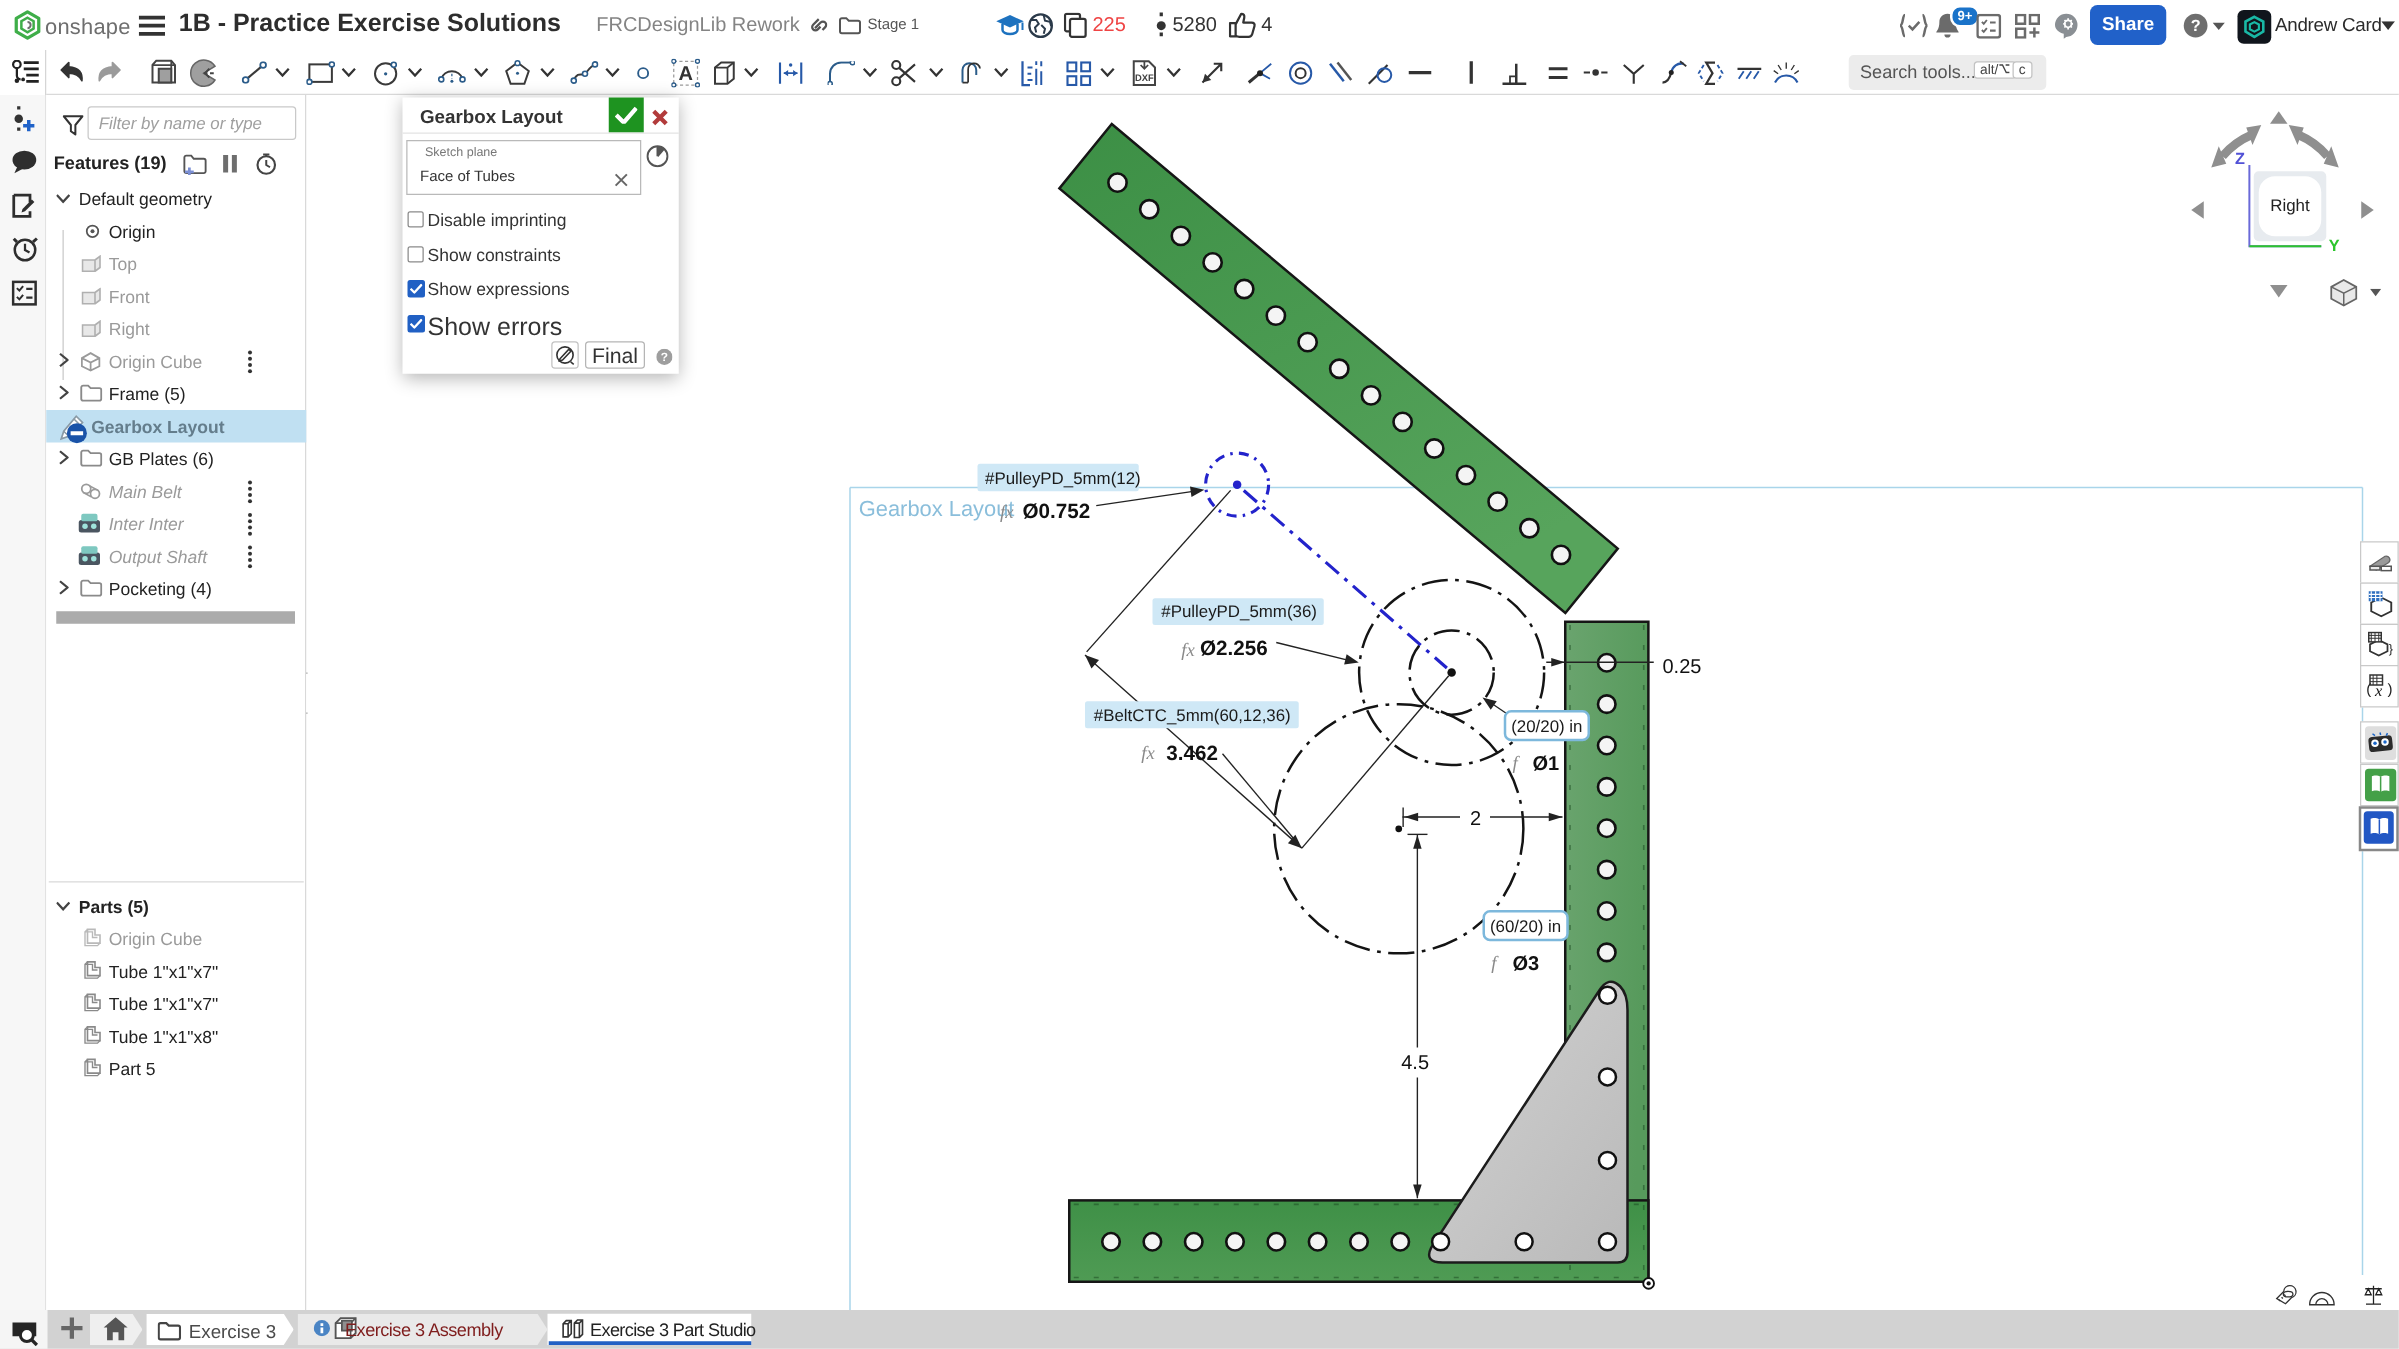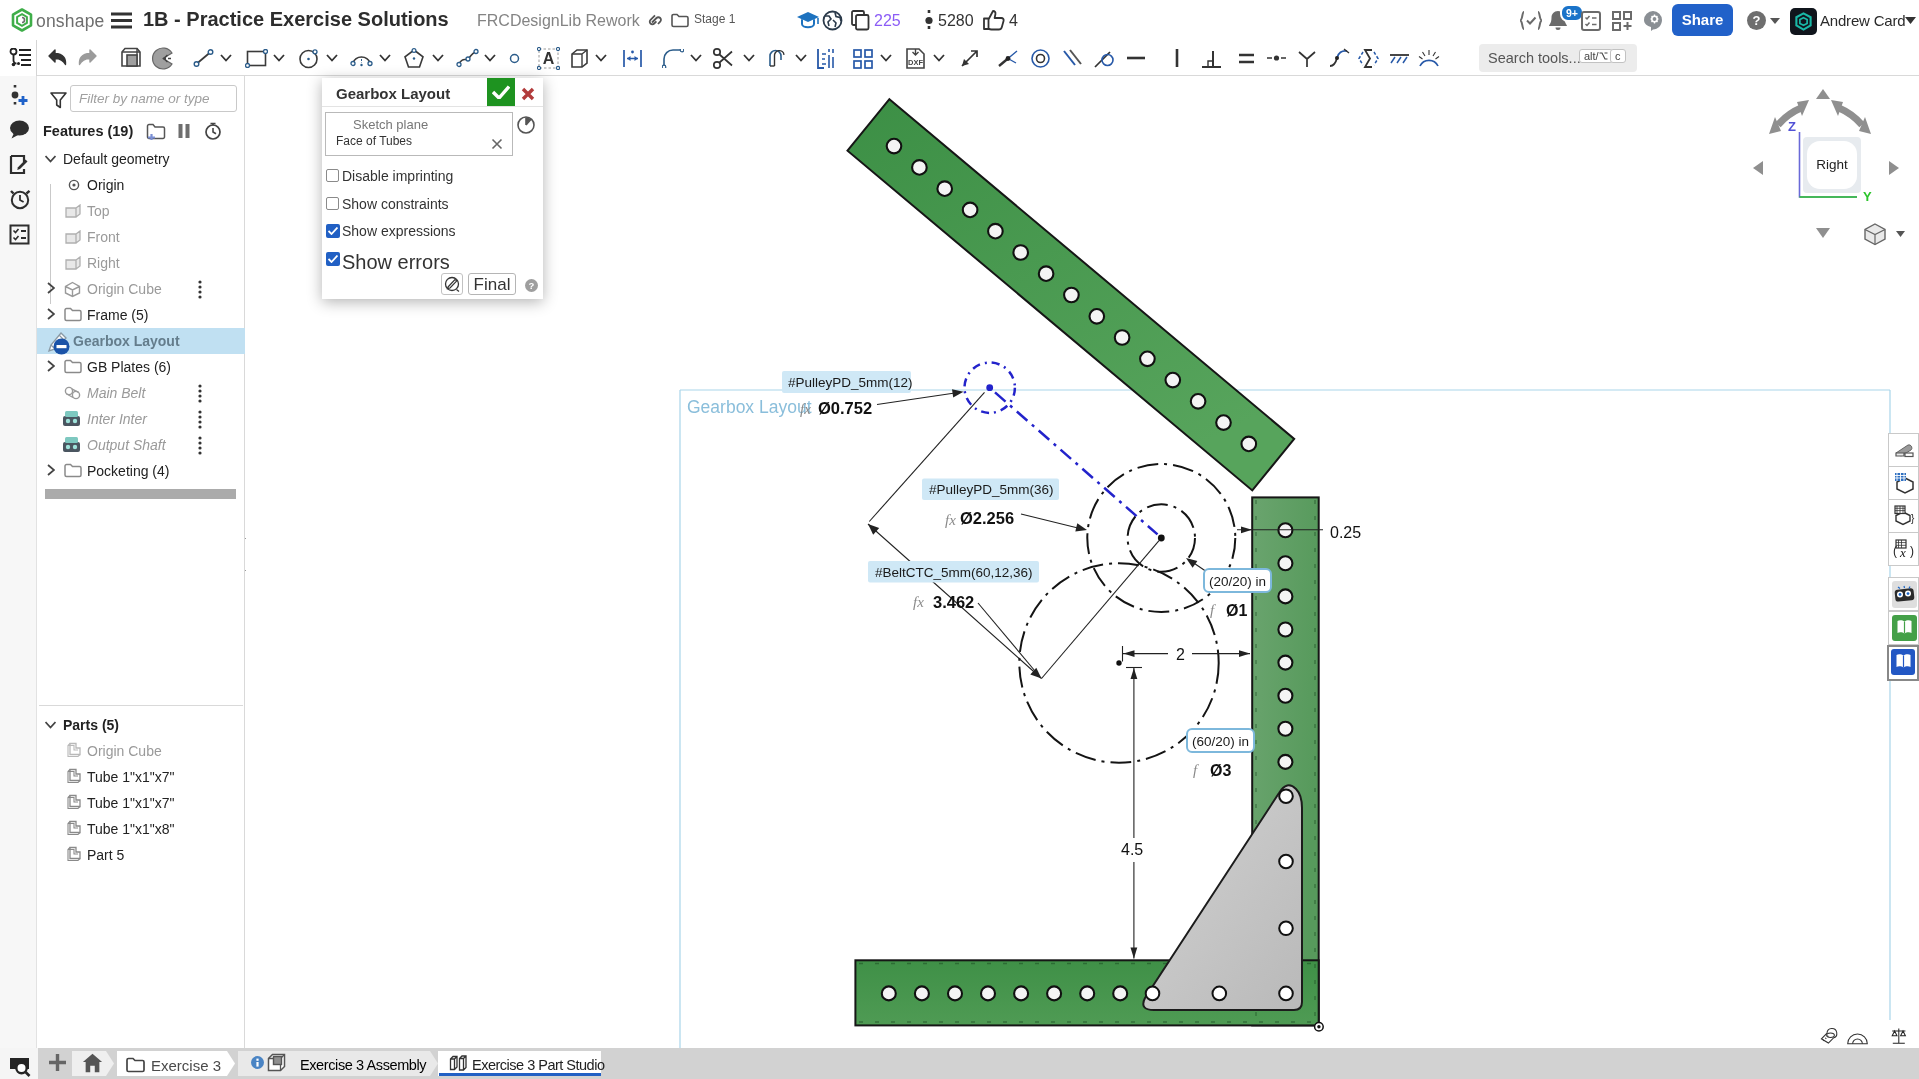--- a/index.html
+++ b/index.html
@@ -55,21 +55,21 @@
         <path d="M22 7 v6" stroke="#1d72bf" stroke-width="1.6"></path>
     </svg>
     <svg class="abs" style="left:822px;top:10px" width="21" height="21" viewBox="0 0 21 21">
       <circle cx="10.5" cy="10.5" r="9" fill="none" stroke="#2b3a4a" stroke-width="1.8"></circle>
       <path d="M3 6 h4 l2 3 -3 3 1 4 M13 2.5 l1 4 4 1 1 3.5 M11 10 l3 3 -1 4" fill="none" stroke="#2b3a4a" stroke-width="1.6"></path>
     </svg>
     <svg class="abs" style="left:851px;top:10px" width="19" height="21" viewBox="0 0 19 21">
       <rect x="1" y="1" width="12" height="14" rx="1.5" fill="#fff" stroke="#333" stroke-width="1.8"></rect>
       <rect x="5" y="5" width="12.5" height="14.5" rx="1.5" fill="#fff" stroke="#333" stroke-width="1.8"></rect>
     </svg>
-    <div class="abs" style="left:874px;top:12px;font-size:16px;color:#8b5cf6">225</div>
+    <div class="abs" style="left:874px;top:12px;font-size:16px;color:#ef4444">225</div>
     <svg class="abs" style="left:924px;top:9px" width="10" height="23" viewBox="0 0 10 23">
       <path d="M5 1 v5 M5 17 v5" stroke="#333" stroke-width="2.6" stroke-dasharray="3 2.4"></path>
       <circle cx="5" cy="11.5" r="3.6" fill="#333"></circle>
     </svg>
     <div class="abs" style="left:938px;top:12px;font-size:16px;color:#333">5280</div>
     <svg class="abs" style="left:983px;top:9px" width="22" height="22" viewBox="0 0 22 22">
       <path d="M1 9.5 h4.5 V20 H1 Z M5.5 18.5 V10.5 L10 2 c1.8 0 2.8 1.2 2.4 3.2 L11.6 9 h6.8 c1.6 0 2.6 1.3 2.2 2.8 l-1.8 6.4 c-.4 1.4-1.4 2.3-3 2.3 H8.5 c-1.2 0-2.2-.4-3-1z" fill="none" stroke="#333" stroke-width="1.8" stroke-linejoin="round"></path>
     </svg>
     <div class="abs" style="left:1009px;top:12px;font-size:16px;color:#333">4</div>
     <svg class="abs" style="left:1519px;top:11px" width="24" height="19" viewBox="0 0 24 19">
@@ -834,21 +834,21 @@
     <div class="abs" style="left:487px;top:78px;width:28px;height:28px;background:#1e9320">
       <svg class="abs" style="left:5px;top:7px" width="18" height="14">
           <path d="M1 7 L7 13 L17 1.5" fill="none" stroke="#fff" stroke-width="3.4"></path>
         </svg>
     </div>
     <svg class="abs" style="left:521px;top:87px" width="14" height="14">
         <path d="M2 2 L12 12 M12 2 L2 12" stroke="#b23b3b" stroke-width="3.4"></path>
       </svg>
     <div class="abs" style="left:322px;top:106px;width:221px;height:1px;background:#e3e3e3"></div>
     <div class="abs" style="left:325px;top:112px;width:188px;height:44px;border:1px solid #b9b9b9"></div>
-    <div class="abs" style="left:353px;top:117px;font-size:13px;color:#777">Sketch plane</div>
+    <div class="abs" style="left:340px;top:117px;font-size:10px;color:#777">Sketch plane</div>
     <div class="abs" style="left:336px;top:134px;font-size:12px;color:#333">Face of Tubes</div>
     <svg class="abs" style="left:491px;top:138px" width="12" height="12">
         <path d="M1.5 1.5 L10.5 10.5 M10.5 1.5 L1.5 10.5" stroke="#666" stroke-width="1.6"></path>
       </svg>
     <svg class="abs" style="left:517px;top:116px" width="18" height="18" viewBox="0 0 18 18">
       <circle cx="9" cy="9" r="8" fill="none" stroke="#555" stroke-width="1.6"></circle>
       <path d="M9 9 V1.5 M9 9 L14 3.2" stroke="#555" stroke-width="1.6"></path>
       <path d="M9 1.5 A 7.5 7.5 0 0 1 14 3.2 L 9 9 Z" fill="#555"></path>
     </svg>
     <div class="abs" style="left:326px;top:169px;width:13px;height:13px;border:1.5px solid #8a8a8a;border-radius:2px;background:#fff"></div>
@@ -902,21 +902,21 @@
     <svg class="abs" style="left:251px;top:8px" width="13" height="13">
         <circle cx="6.5" cy="6.5" r="6.5" fill="#4a84c4"></circle>
         <rect x="5.4" y="2.6" width="2.2" height="2.2" fill="#fff"></rect>
         <rect x="5.4" y="6" width="2.2" height="4.6" fill="#fff"></rect>
       </svg>
     <svg class="abs" style="left:267px;top:5px" width="19" height="19" viewBox="0 0 19 19">
       <path d="M1.5 5.5 L5.5 1.5 H17.5 V13.5 L13.5 17.5 H1.5 Z" fill="#fff" stroke="#555" stroke-width="1.5"></path>
       <path d="M1.5 5.5 H13.5 V17.5 M13.5 5.5 L17.5 1.5" fill="none" stroke="#555" stroke-width="1.3"></path>
       <rect x="6.5" y="3.5" width="8" height="8" fill="#8f8f8f" stroke="#555" stroke-width="1.4"></rect>
     </svg>
-    <div class="abs" style="left:300px;top:9px;font-size:14.5px;letter-spacing:-0.4px;color:#000000">Exercise 3 Assembly</div>
+    <div class="abs" style="left:276px;top:9px;font-size:14.5px;letter-spacing:-0.4px;color:#7f1d1d">Exercise 3 Assembly</div>
     <div class="abs" style="left:438px;top:3px;width:163px;height:25px;background:#fff"></div>
     <div class="abs" style="left:439px;top:25px;width:162px;height:3px;background:#2160c4"></div>
     <svg class="abs" style="left:449px;top:7px" width="20" height="17" viewBox="0 0 20 17">
       <path d="M1.5 4 L4 1.5 H8 V12 L5.5 14.5 H1.5 Z M1.5 4 H5.5 V14.5 M5.5 4 L8 1.5" fill="none" stroke="#333" stroke-width="1.3"></path>
       <path d="M10.5 4.5 L13 2 H17 V13.5 L14.5 16 H10.5 Z M10.5 4.5 H14.5 V16 M14.5 4.5 L17 2" fill="none" stroke="#333" stroke-width="1.3" transform="translate(0,-1)"></path>
     </svg>
     <div class="abs" style="left:472px;top:9px;font-size:14.5px;letter-spacing:-0.5px;color:#222">Exercise 3 Part Studio</div>
   </div>
 </div>
 

